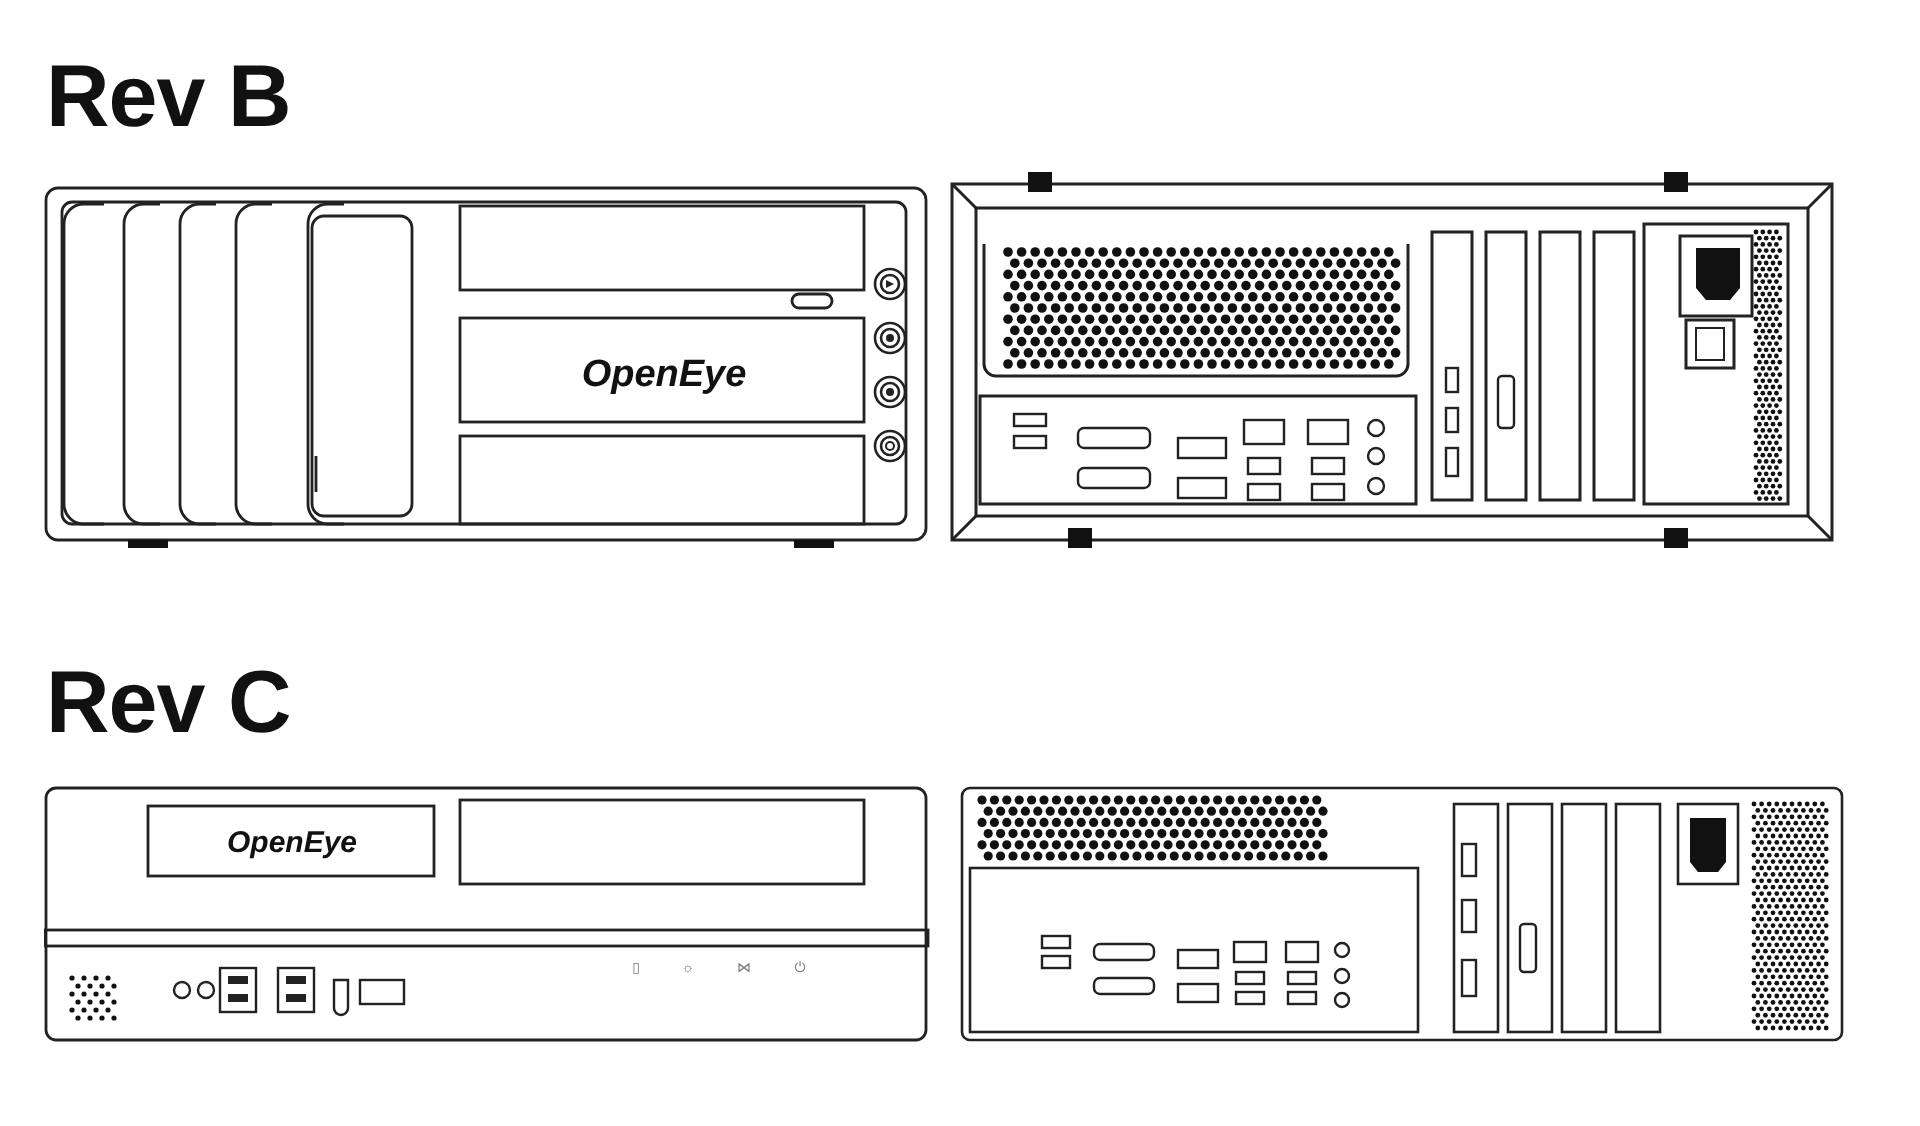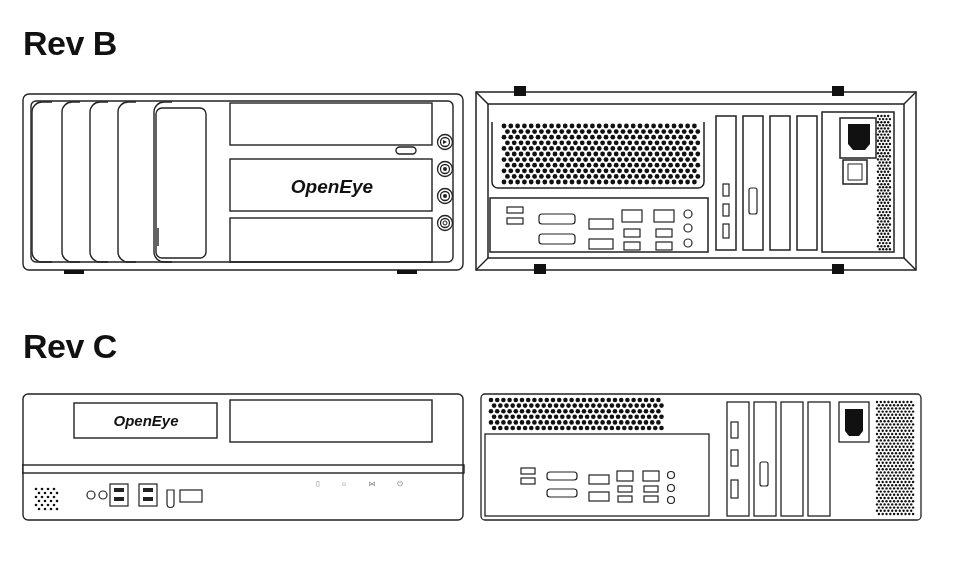--- a/index.html
+++ b/index.html
@@ -1,17 +1,17 @@
 <!DOCTYPE html>
 <html><head>
 <meta charset="utf-8">
 <style>
   html, body { margin:0; padding:0; background:#ffffff; }
   body { width:960px; height:563px; position:relative; overflow:hidden; font-family:"Liberation Sans", sans-serif; color:#111; }
-  .heading { position:absolute; font-weight:bold; font-size:34px; letter-spacing:-0.5px; color:#111; }
+  .heading { position:absolute; font-weight:bold; font-size:44px; letter-spacing:-0.5px; color:#111; }
   .fig { position:absolute; }
   svg { display:block; }
   .logo { font-family:"Liberation Sans", sans-serif; font-weight:bold; font-style:italic; fill:#111; }
 </style>
 </head>
 <body>
 
 <div class="heading" style="left:23px; top:24px;">Rev B</div>
 <div class="heading" style="left:23px; top:327px;">Rev C</div>
 

